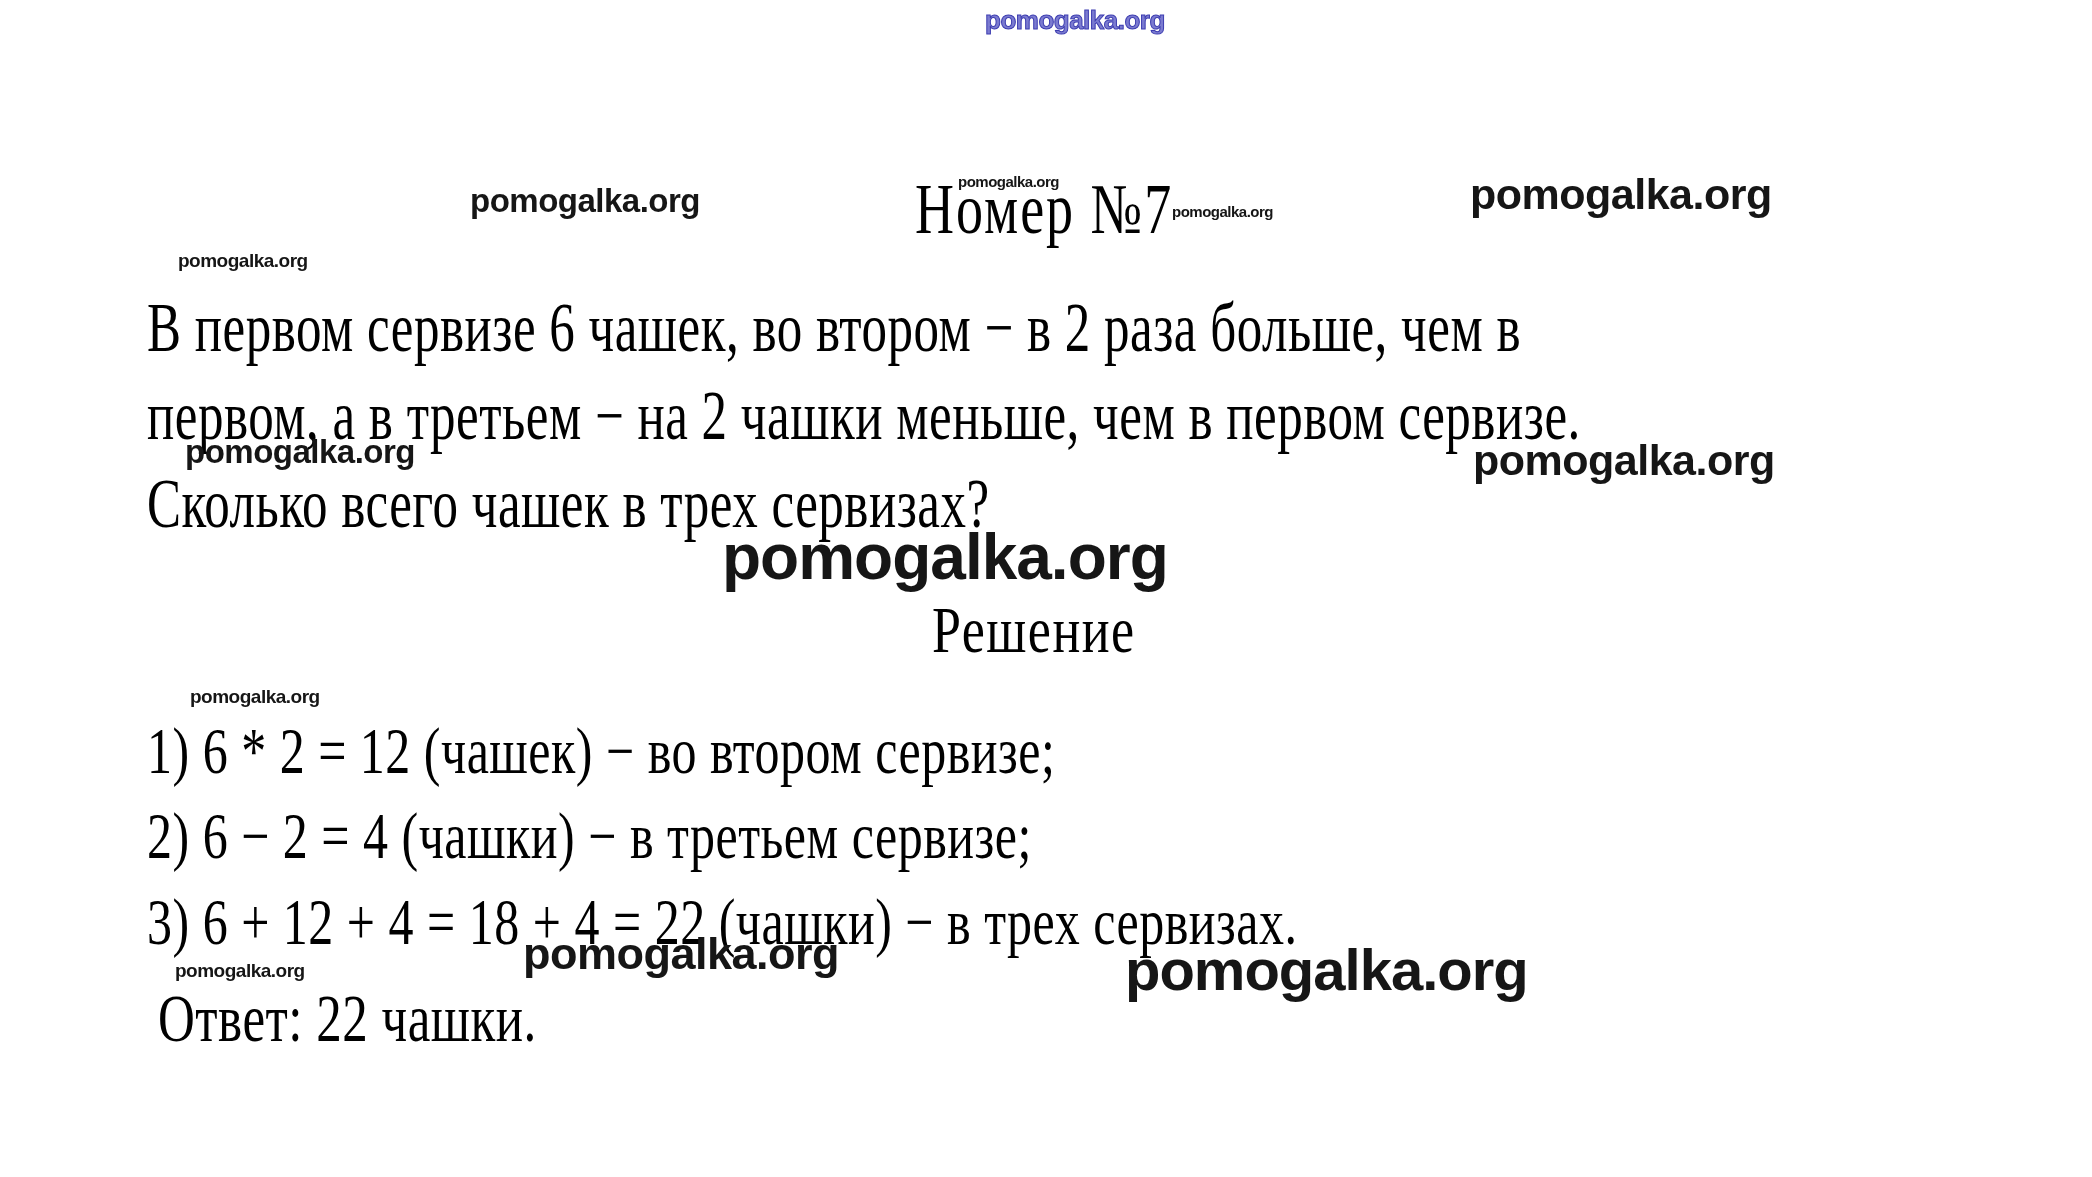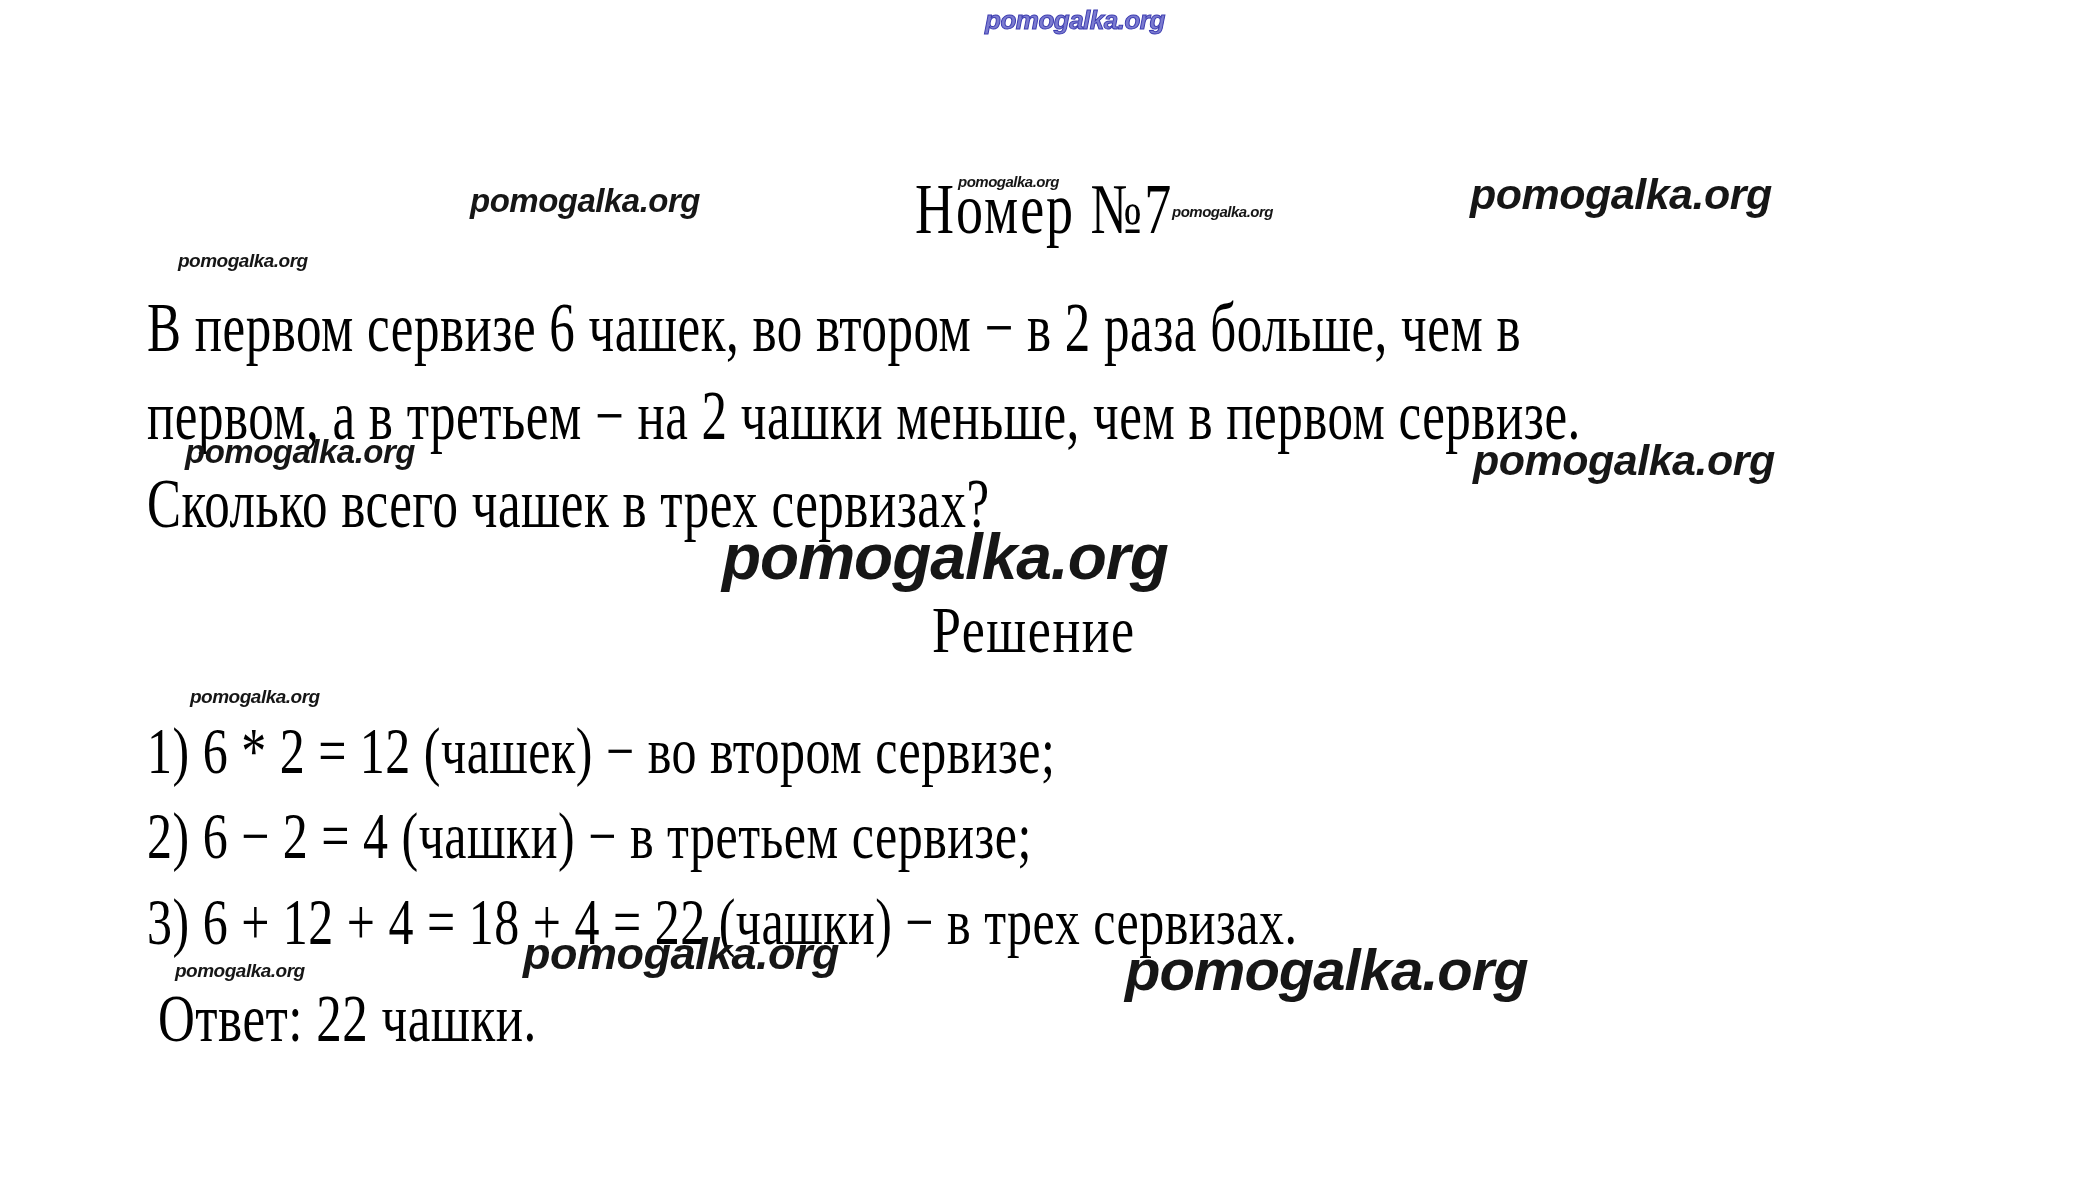--- a/index.html
+++ b/index.html
@@ -24,21 +24,20 @@
     letter-spacing: 0.5px;
     z-index: 1;
   }
   .wm {
     position: absolute;
     font-family: "Liberation Sans", sans-serif;
     color: #161616;
     white-space: nowrap;
     z-index: 2;
     letter-spacing: -0.5px;
-    font-style: italic;
   }
   .wm-600 { font-weight: 600; }
   .wm-700 { font-weight: 700; }
   .wm-blue {
     color: #7b7bd0;
     -webkit-text-stroke: 1px #3c3cb0;
     font-weight: 600;
   }
 </style>
 </head>

